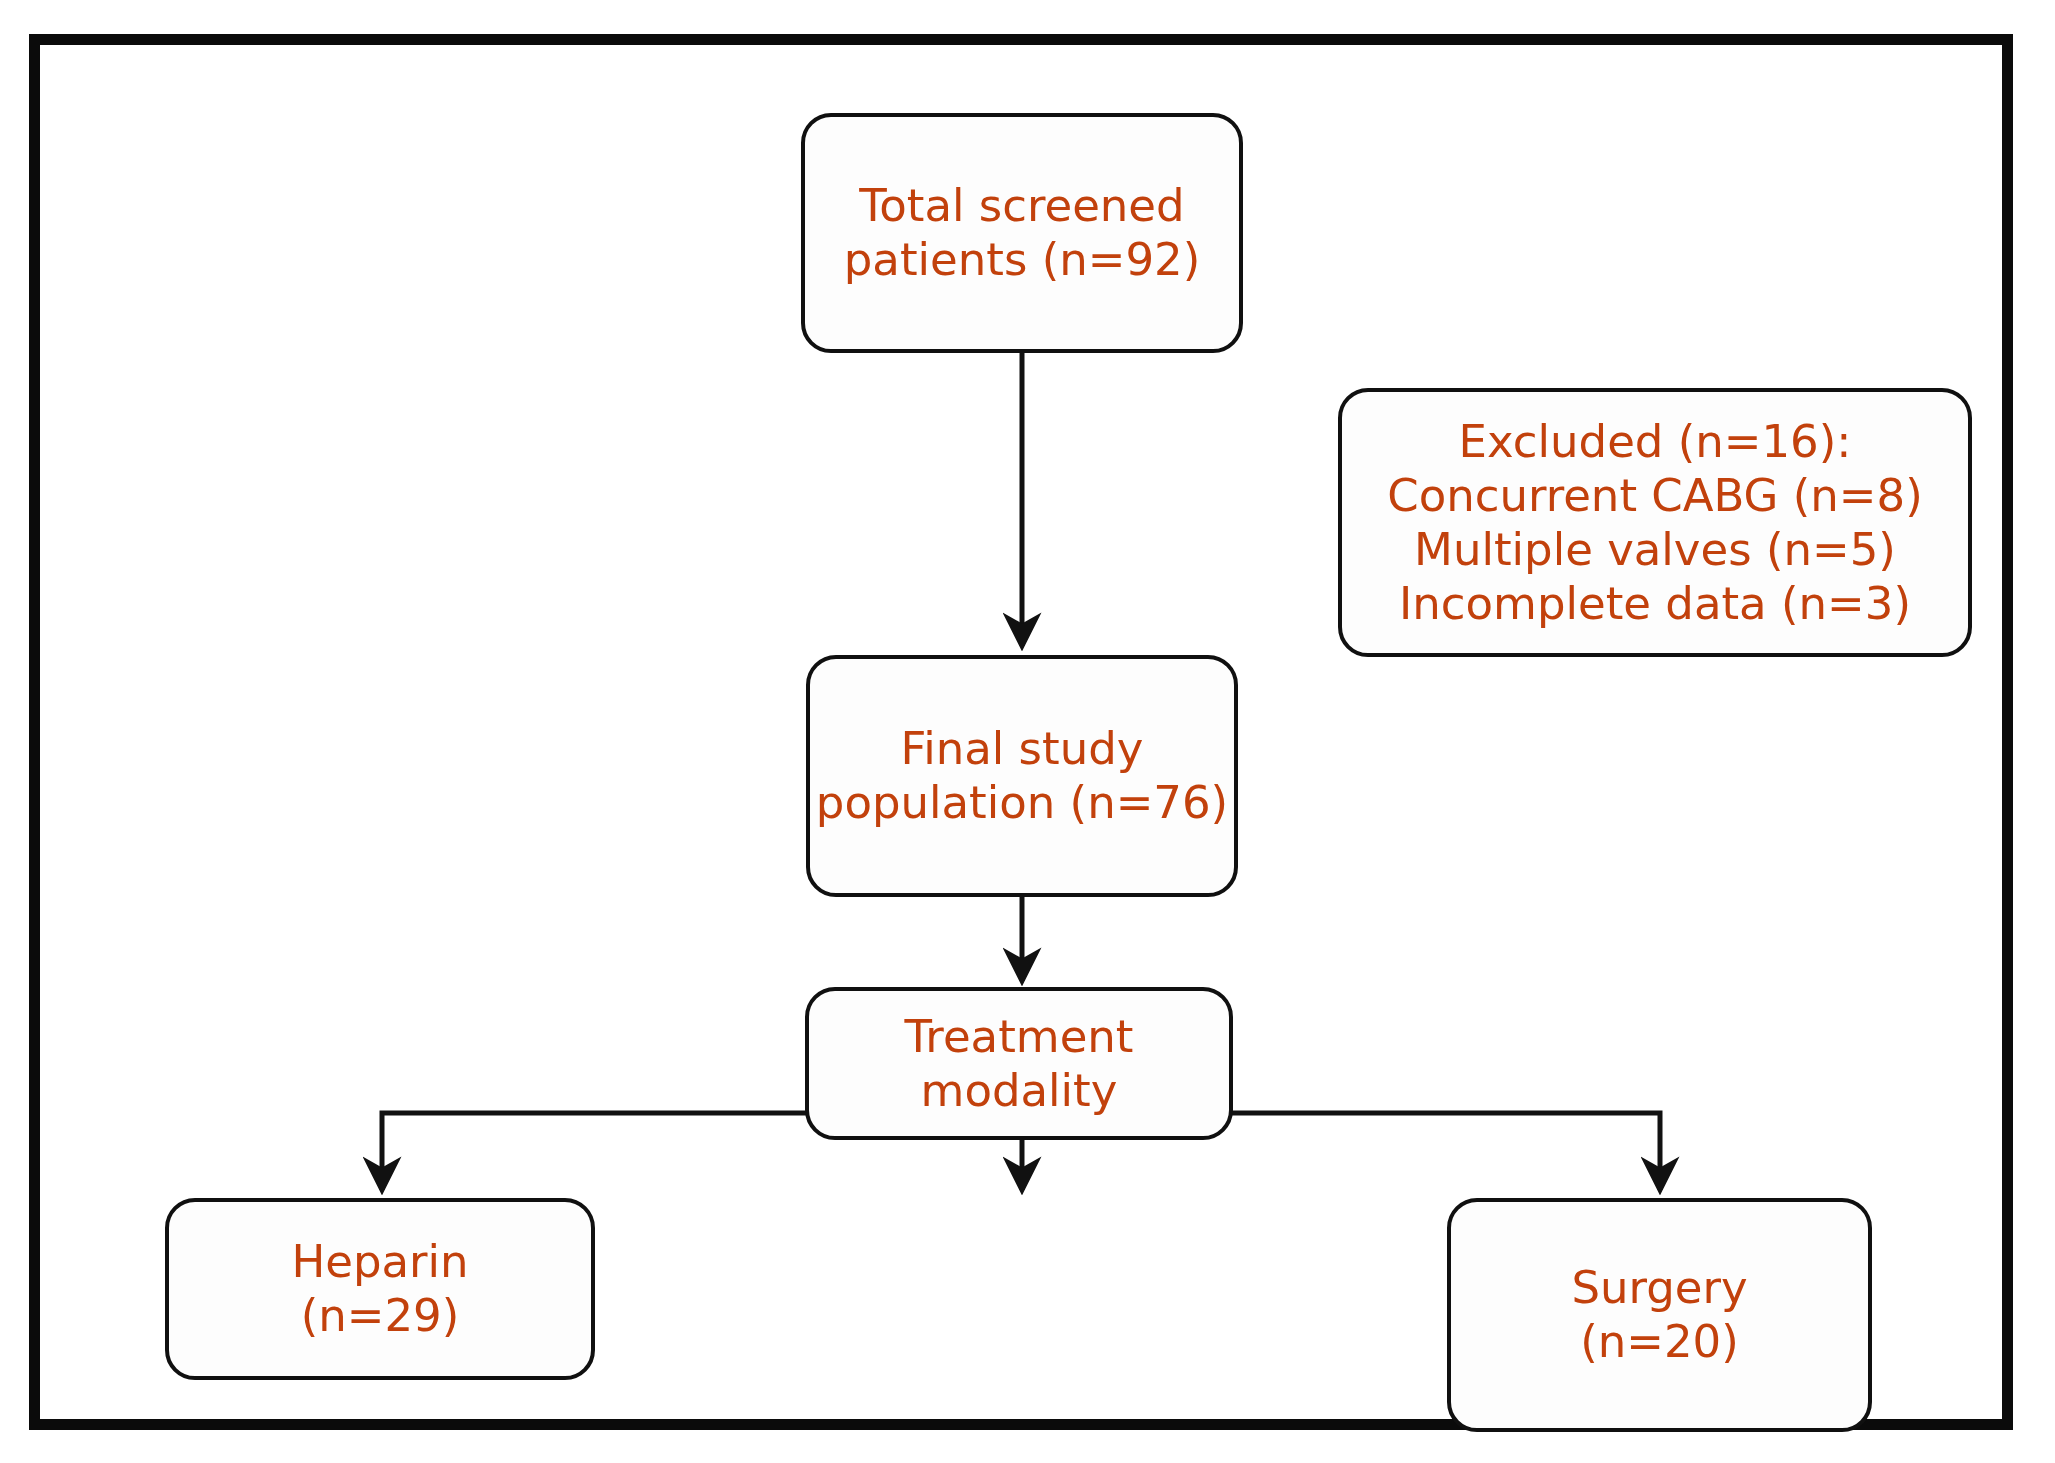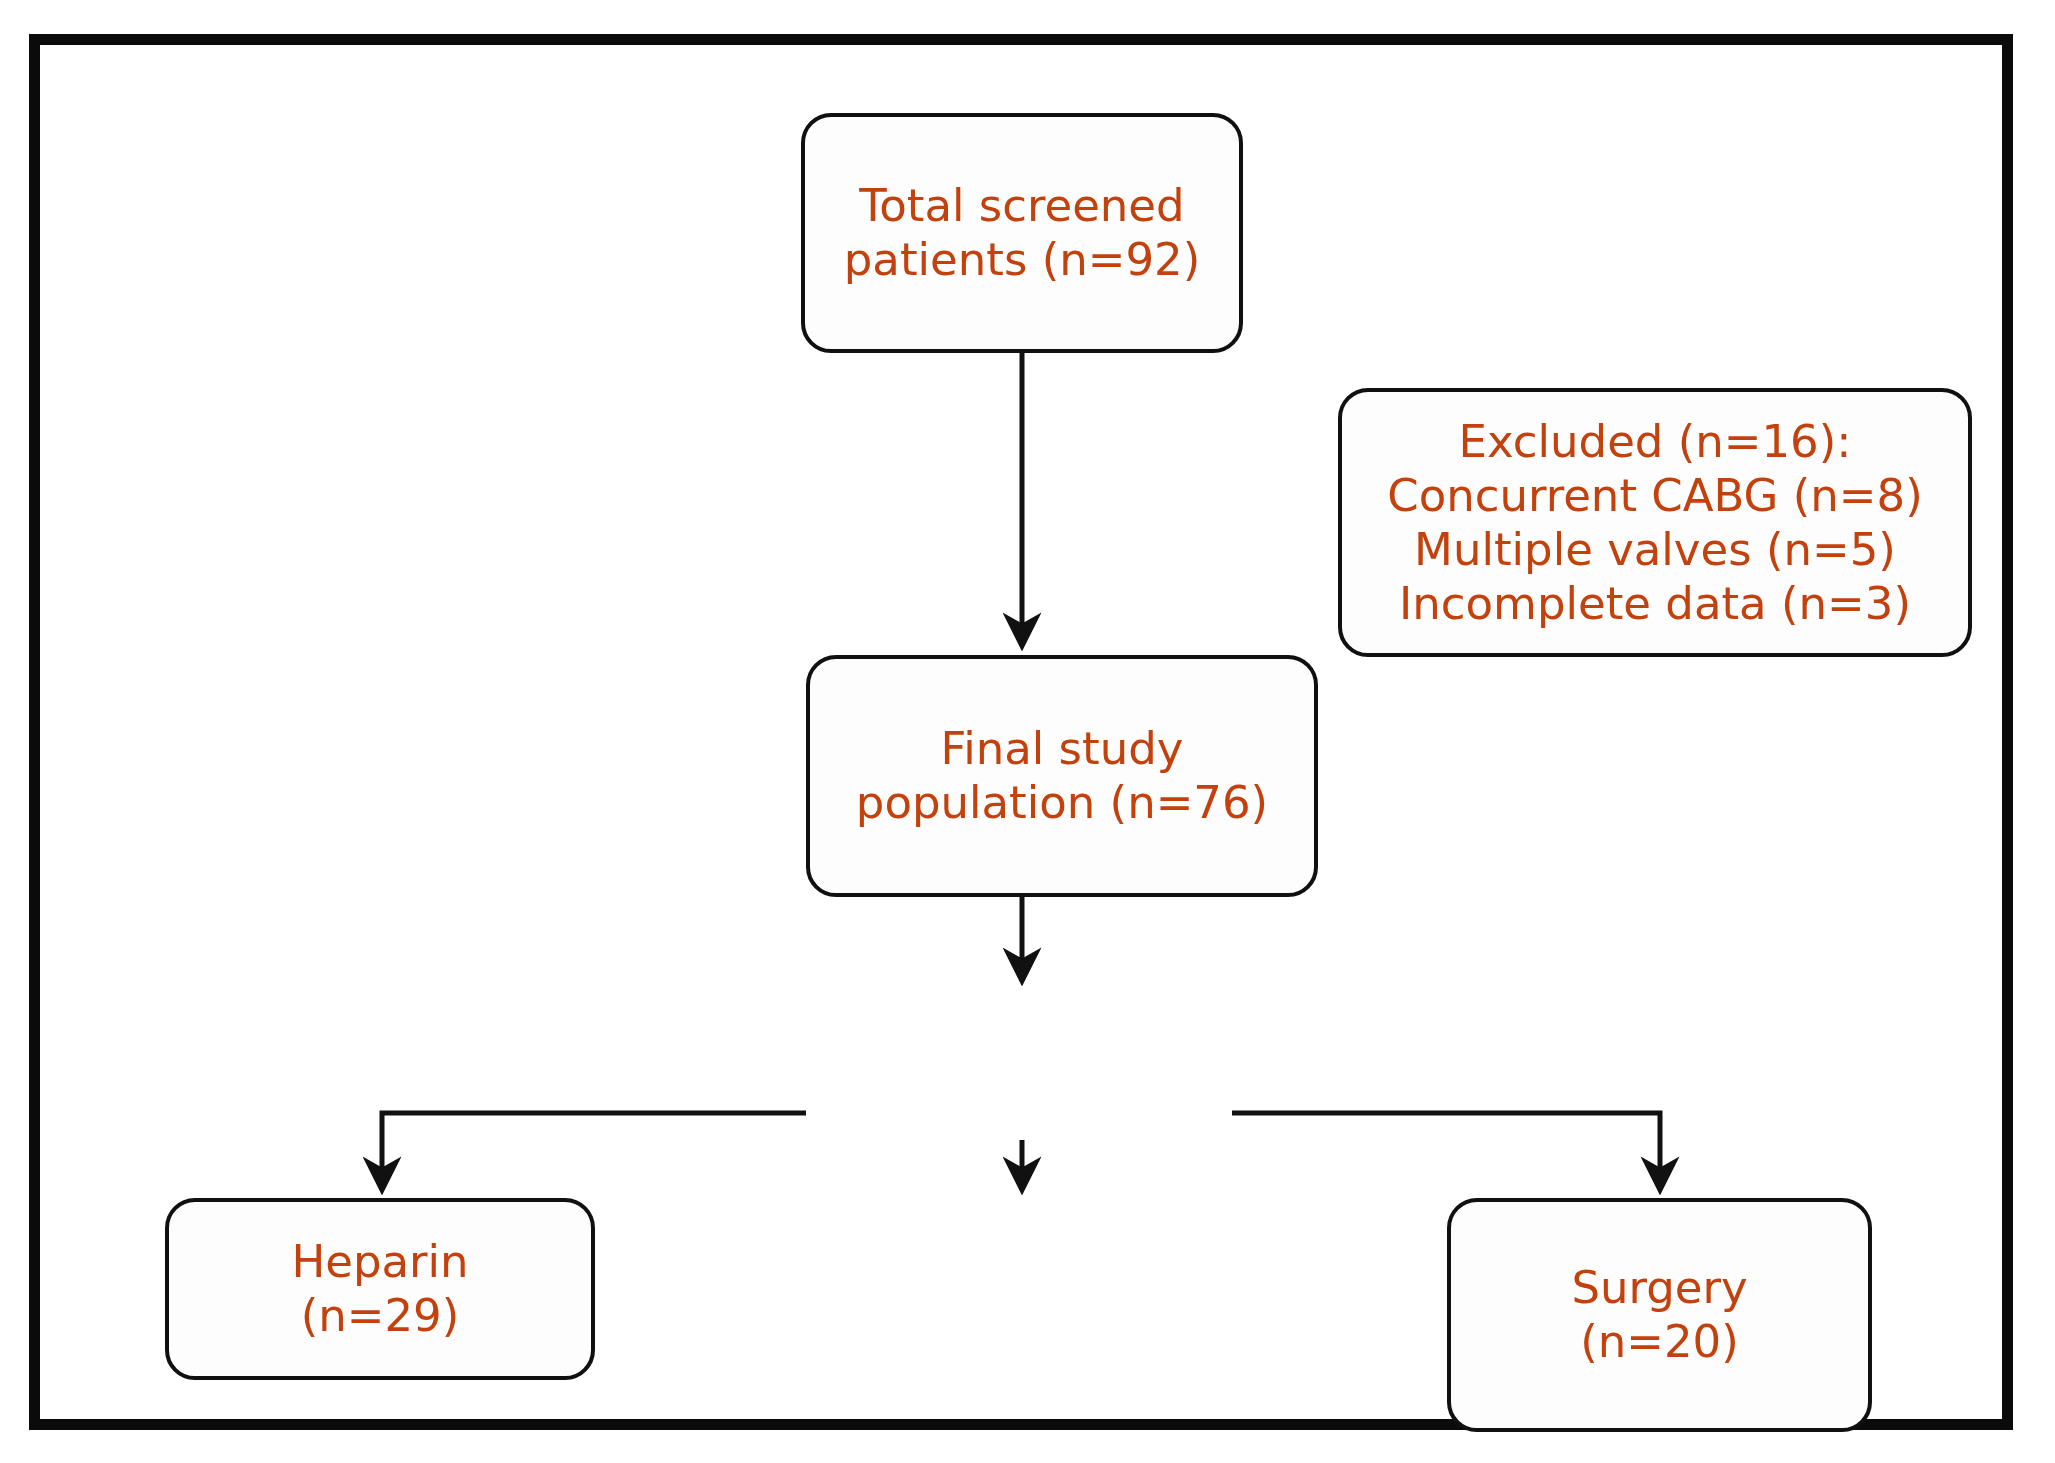--- a/index.html
+++ b/index.html
@@ -48,21 +48,21 @@
     align-items: center;
     justify-content: center;
     text-align: center;
     white-space: pre;
     font-size: 45px;
     line-height: 1.2;
     color: #c2410c;
   }
   .node-total     { left: 801px;  top: 113px;  width: 442px; height: 240px; }
   .node-excluded  { left: 1338px; top: 356px;  width: 634px; height: 269px; margin-top: 32px; }
-  .node-final     { left: 806px;  top: 655px;  width: 512px; height: 242px; }
+  .node-final     { left: 806px;  top: 655px;  width: 432px; height: 242px; }
   .node-treatment { left: 805px;  top: 987px;  width: 428px; height: 153px; }
   .node-heparin   { left: 165px;  top: 1198px; width: 430px; height: 182px; }
   .node-tpa       { left: 805px;  top: 1198px; width: 428px; height: 182px; }
   .node-surgery   { left: 1447px; top: 1198px; width: 425px; height: 234px; }
 </style>
 </head>
 <body>
 
 <div class="canvas">
 
@@ -85,20 +85,22 @@
 patients (n=92)</div>
 
   <div class="node node-excluded">Excluded (n=16):
 Concurrent CABG (n=8)
 Multiple valves (n=5)
 Incomplete data (n=3)</div>
 
   <div class="node node-final">Final study
 population (n=76)</div>
 
+  <div class="node node-treatment">Treatment
+modality</div>
 
   <div class="node node-heparin">Heparin
 (n=29)</div>
 
 
   <div class="node node-surgery">Surgery
 (n=20)</div>
 
 </div>
 

